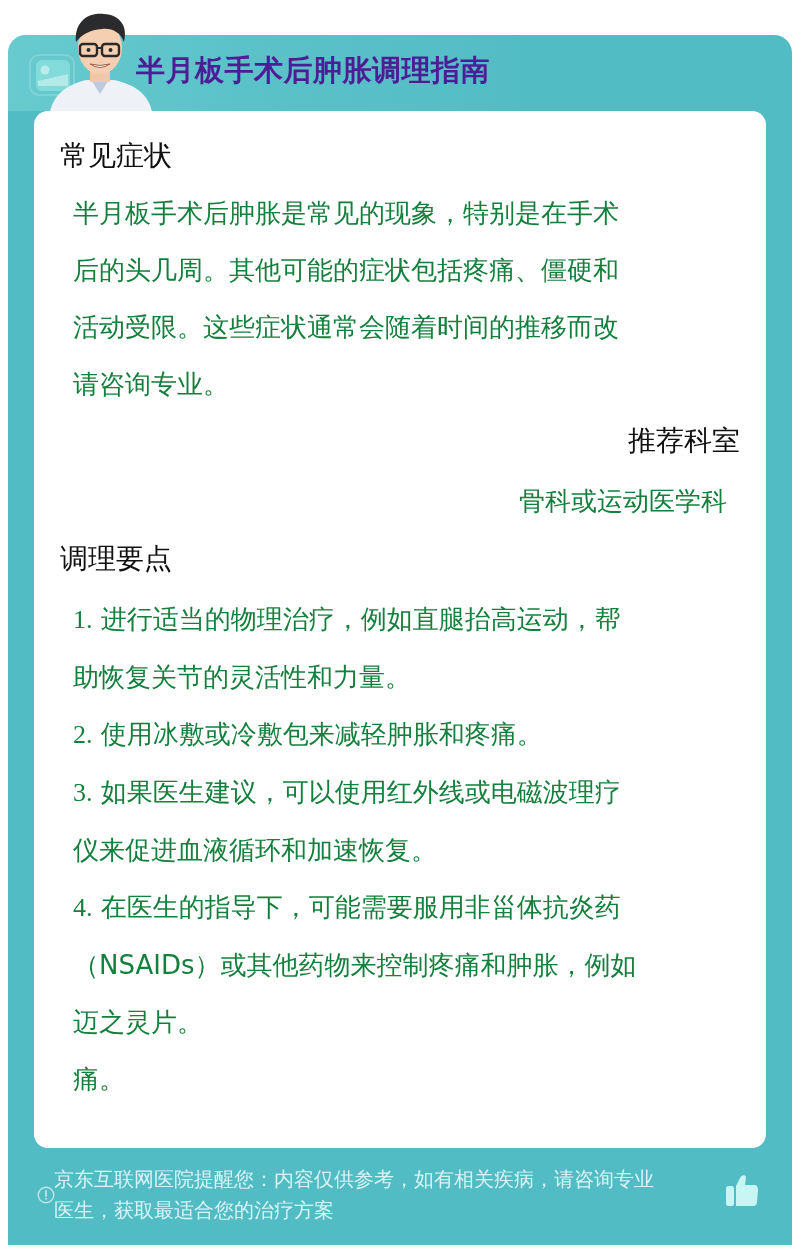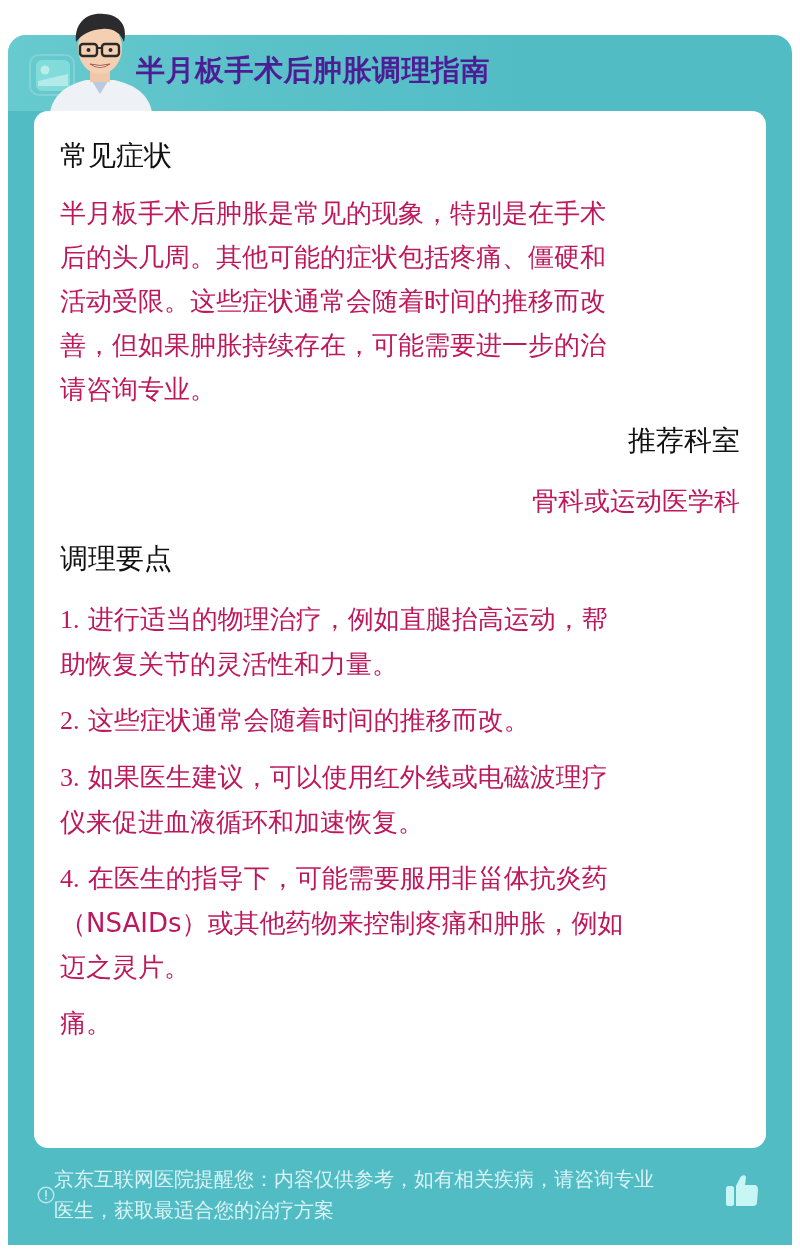--- a/index.html
+++ b/index.html
@@ -75,22 +75,22 @@
     .h {
       font-size: 28px;
       font-weight: normal;
       color: #111111;
       line-height: 44px;
       margin: 0;
     }
     .p {
       font-size: 26px;
       line-height: 44px;
-      color: #be185d;
-      margin: 0;
+      color: #15803d;
+      margin: 13px;
     }
     .num {
       font-family: "Liberation Serif", "DejaVu Serif", serif;
     }
     .sec-symptoms-body { margin-top: 13px; }
     .sec2 { margin-top: 8px; text-align: right; }
     .dept { margin-top: 16px; }
     .sec3 { margin-top: 14px; }
     .list { margin-top: 16px; }
     .list-item { margin-bottom: 12px; }
@@ -149,39 +149,38 @@
 
 <div class="card"></div>
 
 <div class="content">
   <section>
     <h2 class="h">常见症状</h2>
     <div class="sec-symptoms-body">
       <p class="p">半月板手术后肿胀是常见的现象，特别是在手术</p>
       <p class="p">后的头几周。其他可能的症状包括疼痛、僵硬和</p>
       <p class="p">活动受限。这些症状通常会随着时间的推移而改</p>
-      <p class="p">善，但如果肿胀持续存在，可能需要进一步的治</p>
       <p class="p">请咨询专业。</p>
     </div>
   </section>
 
   <section class="sec2">
     <h2 class="h">推荐科室</h2>
     <p class="p dept">骨科或运动医学科</p>
   </section>
 
   <section class="sec3">
     <h2 class="h">调理要点</h2>
     <div class="list">
       <div class="list-item">
         <p class="p"><span class="num">1.</span> <span>进行适当的物理治疗，例如直腿抬高运动，帮</span></p>
         <p class="p">助恢复关节的灵活性和力量。</p>
       </div>
       <div class="list-item">
-        <p class="p"><span class="num">2.</span> <span>这些症状通常会随着时间的推移而改。</span></p>
+        <p class="p"><span class="num">2.</span> <span>使用冰敷或冷敷包来减轻肿胀和疼痛。</span></p>
       </div>
       <div class="list-item">
         <p class="p"><span class="num">3.</span> <span>如果医生建议，可以使用红外线或电磁波理疗</span></p>
         <p class="p">仪来促进血液循环和加速恢复。</p>
       </div>
       <div class="list-item">
         <p class="p"><span class="num">4.</span> <span>在医生的指导下，可能需要服用非甾体抗炎药</span></p>
         <p class="p">（NSAIDs）或其他药物来控制疼痛和肿胀，例如</p>
         <p class="p">迈之灵片。</p>
       </div>

